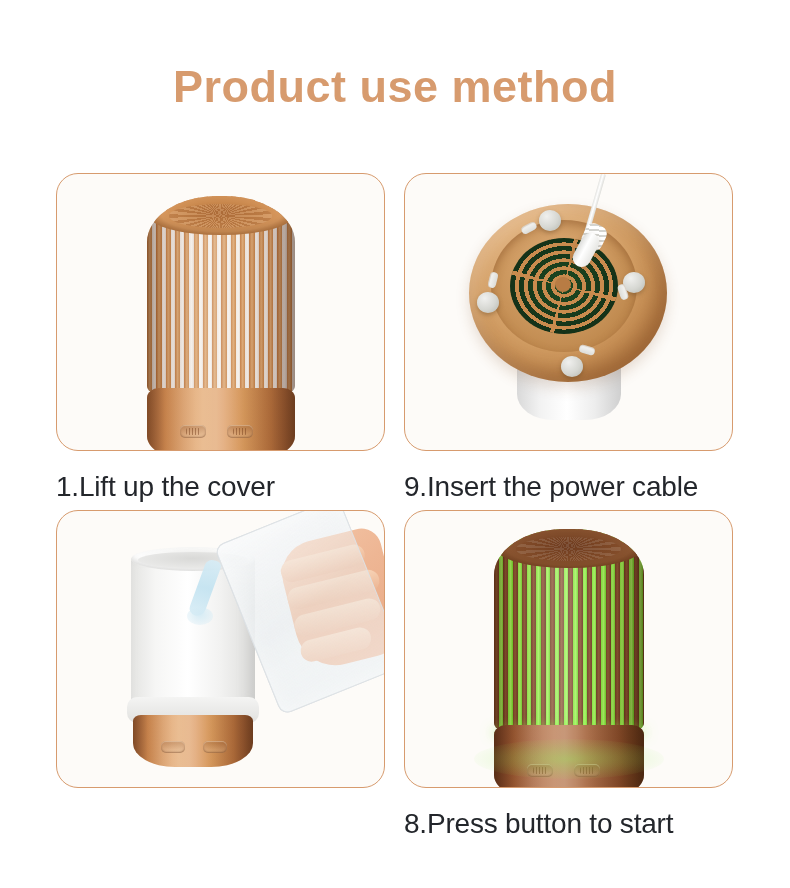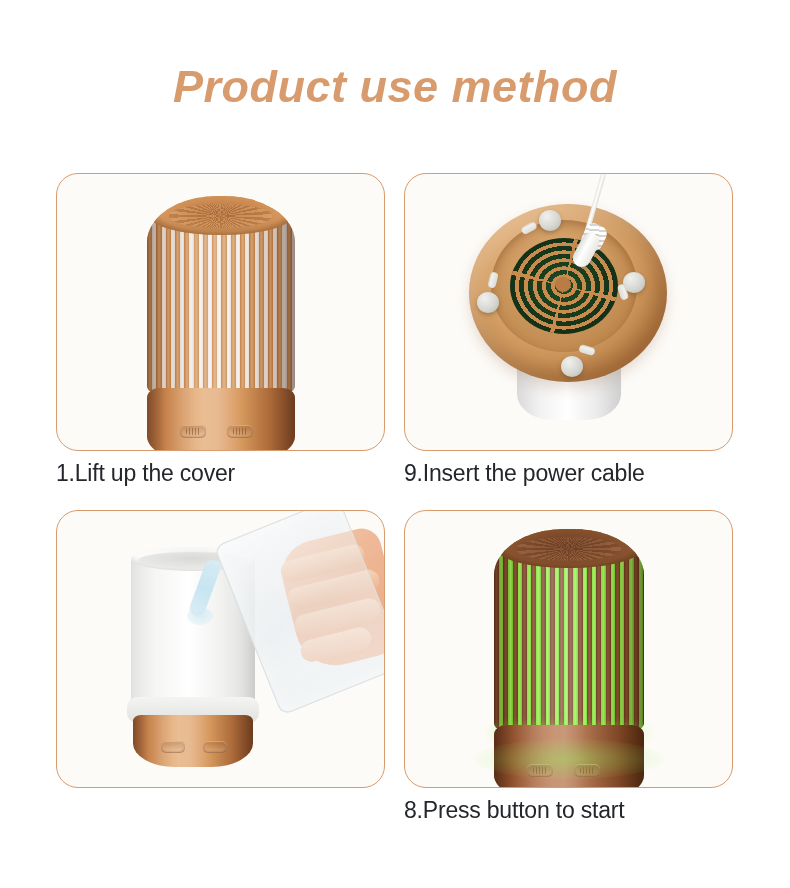--- a/index.html
+++ b/index.html
@@ -21,21 +21,20 @@
     position: absolute;
     left: 0;
     top: 64px;
     width: 790px;
     text-align: center;
     font-size: 45px;
     font-weight: 700;
     letter-spacing: 0.5px;
     color: #d79b6e;
     line-height: 1;
-    font-style: italic;
   }
 
   
   .steps-grid {
     position: absolute;
     left: 56px;
     top: 173px;
     width: 679px;
   }
 
@@ -50,22 +49,22 @@
     height: 278px;
     box-sizing: border-box;
     border: 1.2px solid #d79b6e;
     border-radius: 22px;
     background: #fdfbf8;
     position: relative;
     overflow: hidden;
   }
 
   .step-caption {
-    margin-top: 9px;
-    font-size: 23px;
+    margin-top: 20px;
+    font-size: 28px;
     color: #23262b;
     letter-spacing: -0.2px;
     white-space: nowrap;
   }
 
   
   .diffuser {
     position: absolute;
     left: 50%;
     transform: translateX(-50%);

